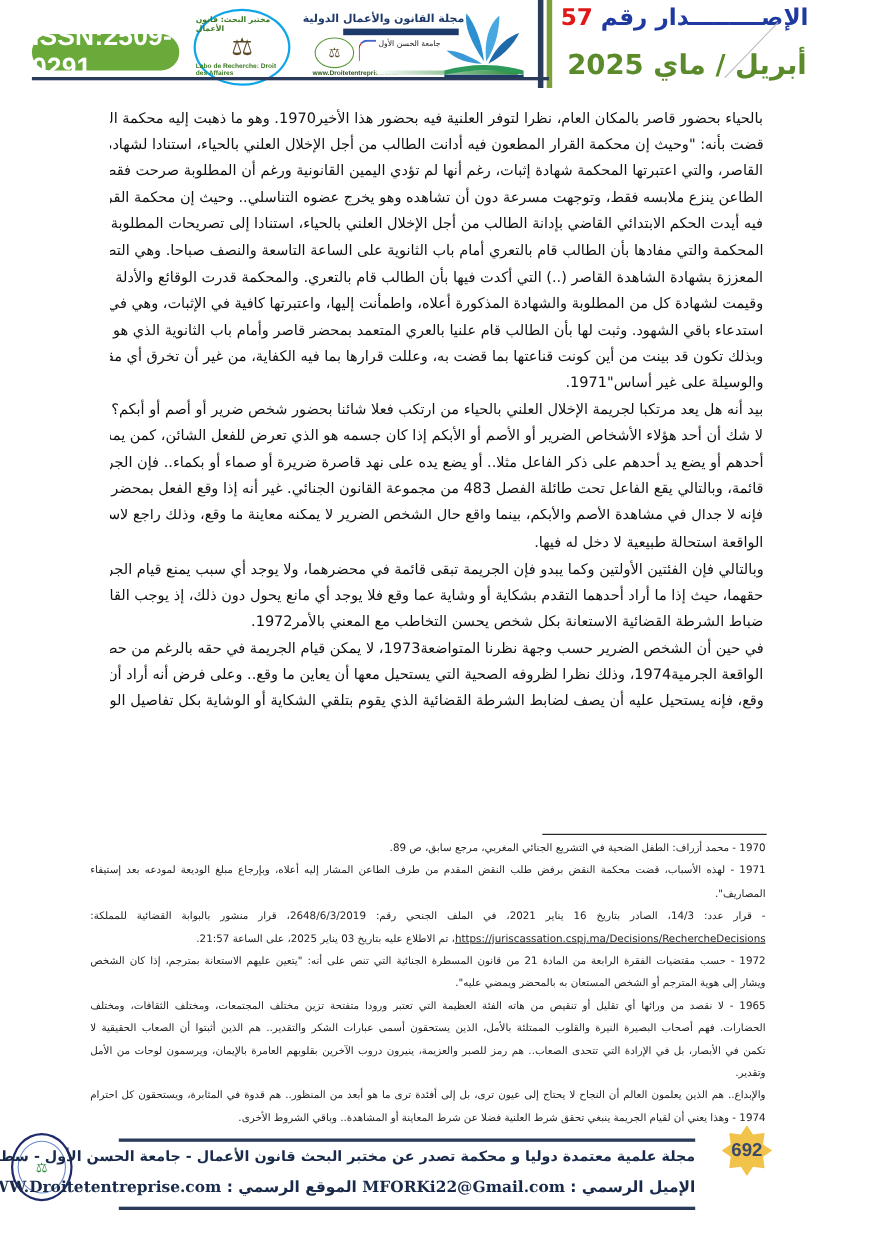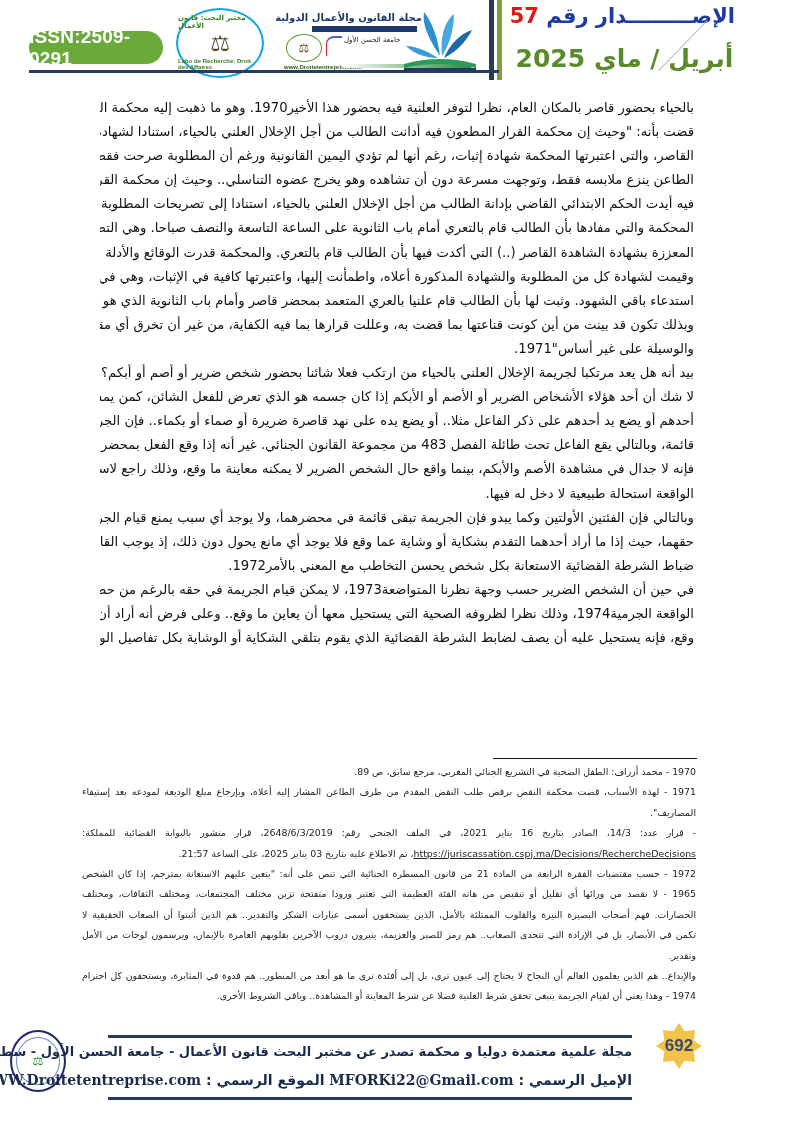--- a/index.html
+++ b/index.html
@@ -4,21 +4,21 @@
 <style>
   * { box-sizing: border-box; margin: 0; padding: 0; }
   html, body { width: 793px; height: 1122px; background: #ffffff; overflow: hidden; }
   body { position: relative; font-family: "DejaVu Sans", sans-serif; color: #111; }
 
   
   .header { position: absolute; left: 0; top: 0; width: 793px; height: 80px; }
   .issn {
     position: absolute; left: 29px; top: 31px; width: 134px; height: 33px;
     background: #6aaa3a; border-radius: 17px; color: #fff;
-    font-family: "Liberation Sans", sans-serif; font-size: 19px; font-weight: bold;
+    font-family: "Liberation Sans", sans-serif; font-size: 24px; font-weight: bold;
     display: flex; align-items: center; justify-content: center; letter-spacing: 0.2px;
   }
   .lab-logo {
     position: absolute; left: 176px; top: 8px; width: 88px; height: 70px;
     border: 2px solid #0ea5e9; border-radius: 50%;
     display: flex; align-items: center; justify-content: center; flex-direction: column;
   }
   .lab-logo .ring-top { position: absolute; top: 4px; font-size: 7px; color: #3c7a24; font-weight: bold; }
   .lab-logo .ring-bot { position: absolute; bottom: 6px; font-size: 6px; color: #3c7a24; font-weight: bold; font-family: "Liberation Sans", sans-serif; }
   .scales { font-size: 22px; color: #5b4a2a; }
@@ -142,20 +142,21 @@
 <div class="fn-rule"></div>
 <div class="footnotes">
   <span class="line">1970 - محمد أزراف: الطفل الضحية في التشريع الجنائي المغربي، مرجع سابق، ص 89.</span>
   <span class="line just">1971 - لهذه الأسباب، قضت محكمة النقض برفض طلب النقض المقدم من طرف الطاعن المشار إليه أعلاه، وبإرجاع مبلغ الوديعة لمودعه بعد إستيفاء</span>
   <span class="line">المصاريف".</span>
   <span class="line just">- قرار عدد: 14/3، الصادر بتاريخ 16 يناير 2021، في الملف الجنحي رقم: 2648/6/3/2019، قرار منشور بالبوابة القضائية للمملكة:</span>
   <span class="line">
     <a>https://juriscassation.cspj.ma/Decisions/RechercheDecisions</a><span>، تم الاطلاع عليه بتاريخ 03 يناير 2025، على الساعة 21:57.</span>
   </span>
   <span class="line just">1972 - حسب مقتضيات الفقرة الرابعة من المادة 21 من قانون المسطرة الجنائية التي تنص على أنه: "يتعين عليهم الاستعانة بمترجم، إذا كان الشخص</span>
+  <span class="line">ويشار إلى هوية المترجم أو الشخص المستعان به بالمحضر ويمضي عليه".</span>
   <span class="line just">1965 - لا نقصد من ورائها أي تقليل أو تنقيص من هاته الفئة العظيمة التي تعتبر ورودا متفتحة تزين مختلف المجتمعات، ومختلف الثقافات، ومختلف</span>
   <span class="line just">الحضارات. فهم أصحاب البصيرة النيرة والقلوب الممتلئة بالأمل، الذين يستحقون أسمى عبارات الشكر والتقدير.. هم الذين أثبتوا أن الصعاب الحقيقية لا</span>
   <span class="line just">تكمن في الأبصار، بل في الإرادة التي تتحدى الصعاب.. هم رمز للصبر والعزيمة، ينيرون دروب الآخرين بقلوبهم العامرة بالإيمان، ويرسمون لوحات من الأمل</span>
   <span class="line">وتقدير.</span>
   <span class="line just">والإبداع.. هم الذين يعلمون العالم أن النجاح لا يحتاج إلى عيون ترى، بل إلى أفئدة ترى ما هو أبعد من المنظور.. هم قدوة في المثابرة، ويستحقون كل احترام</span>
   <span class="line">1974 - وهذا يعني أن لقيام الجريمة ينبغي تحقق شرط العلنية فضلا عن شرط المعاينة أو المشاهدة.. وباقي الشروط الأخرى.</span>
 </div>
 
 <div class="footer-seal">
   <div class="inner">⚖</div>

